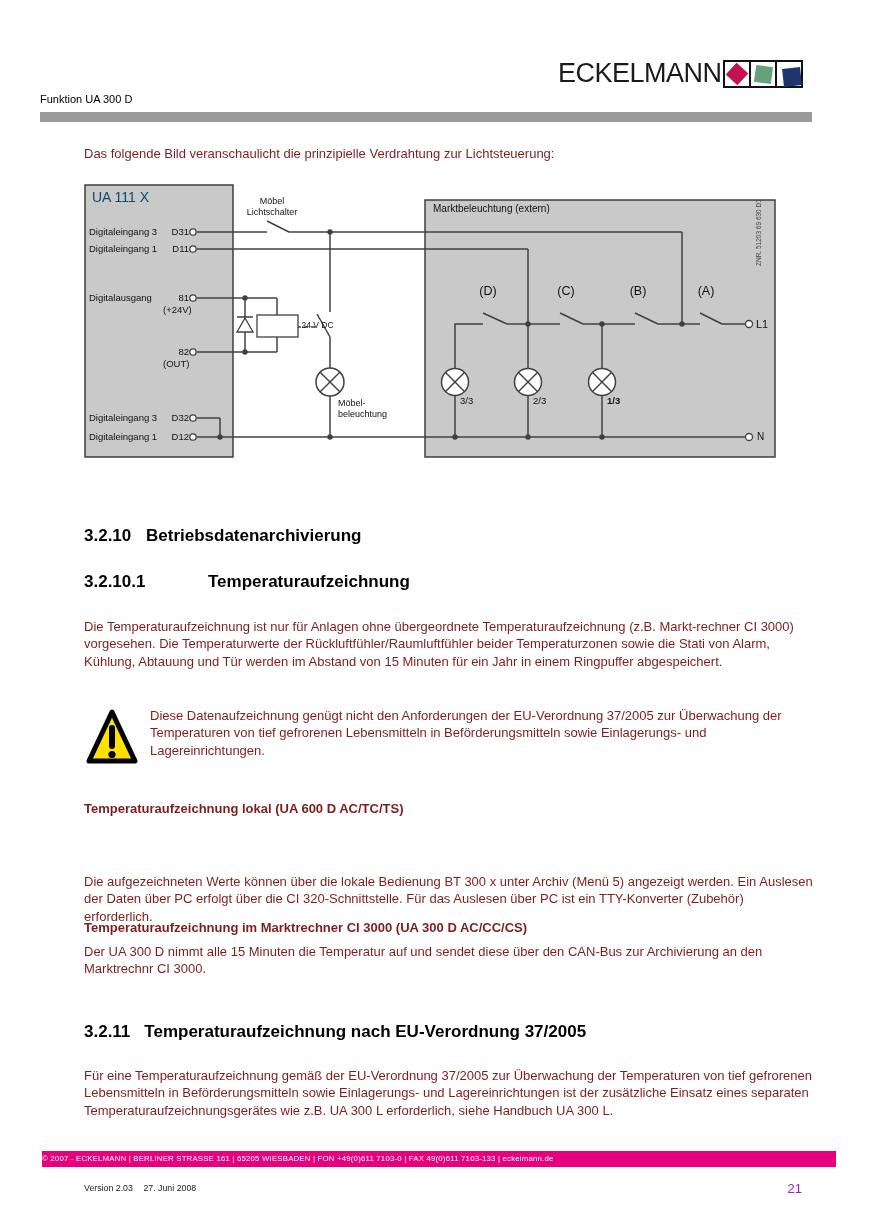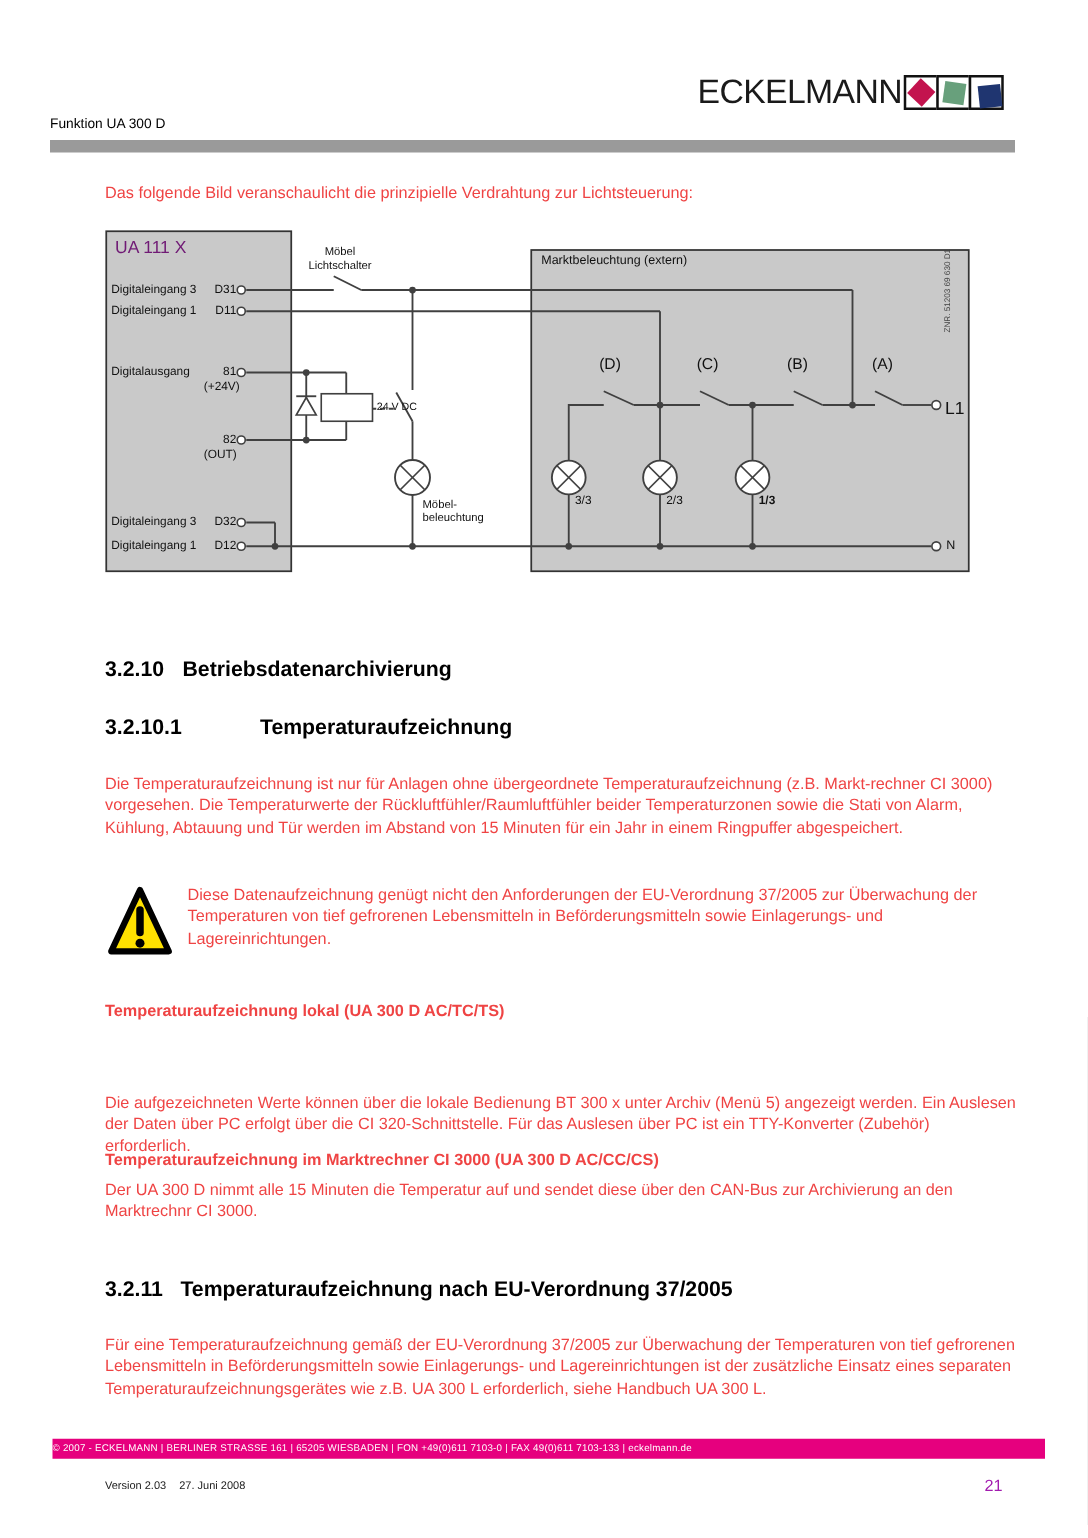--- a/index.html
+++ b/index.html
@@ -1,19 +1,19 @@
 <!DOCTYPE html>
 <html><head>
 <meta charset="utf-8">
 <style>
   html,body{margin:0;padding:0;background:#e8e8e8;}
   .page{position:relative;width:870px;height:1230px;background:#ffffff;
         font-family:"Liberation Sans","DejaVu Sans",sans-serif;color:#111;overflow:hidden;}
   .abs{position:absolute;}
-  .body-text{font-size:13px;line-height:17.4px;color:#ef4444;}
+  .body-text{font-size:13px;line-height:17.4px;color:#7f1d1d;}
   .bold{font-weight:bold;}
   .h1{font-size:17px;font-weight:bold;color:#000;display:flex;}
   .h1 .num{display:inline-block;}
   .diag-label{font-size:9.5px;color:#111;white-space:nowrap;}
   .code-col{left:159px;width:30px;text-align:right;}
   .center{text-align:center;}
   .logo-box{width:24px;height:24px;border:2px solid #111;background:#fff;position:relative;margin-left:-2px;}
   .logo-box:first-child{margin-left:0;}
   .logo-sq{position:absolute;}
   .footer-bar{background:#e6007e;color:#fff;font-size:7.8px;line-height:16px;
@@ -126,21 +126,21 @@
         <circle cx="113" cy="69" r="3.2"></circle>
       <circle cx="113" cy="118" r="3.2"></circle>
         <circle cx="113" cy="172" r="3.2"></circle>
       <circle cx="113" cy="238" r="3.2"></circle>
         <circle cx="113" cy="257" r="3.2"></circle>
       <circle cx="669" cy="144" r="3.5"></circle>
         <circle cx="669" cy="257" r="3.5"></circle>
     </g>
   </svg>
 
-  <div class="abs" style="left:92px;top:189px;font-size:14px;color:#701a75;">UA 111 X</div>
+  <div class="abs" style="left:92px;top:189px;font-size:14px;color:#0c4a6e;">UA 111 X</div>
   <div class="abs diag-label" style="left:89px;top:226px;">Digitaleingang 3</div>
   <div class="abs diag-label code-col" style="top:226px;">D31</div>
   <div class="abs diag-label" style="left:89px;top:243px;">Digitaleingang 1</div>
   <div class="abs diag-label code-col" style="top:243px;">D11</div>
   <div class="abs diag-label" style="left:89px;top:292px;">Digitalausgang</div>
   <div class="abs diag-label code-col" style="top:292px;">81</div>
   <div class="abs diag-label" style="left:163px;top:304px;">(+24V)</div>
   <div class="abs diag-label code-col" style="top:346px;">82</div>
   <div class="abs diag-label" style="left:163px;top:358px;">(OUT)</div>
   <div class="abs diag-label" style="left:89px;top:412px;">Digitaleingang 3</div>
@@ -162,42 +162,42 @@
   <div class="abs diag-label" style="left:755px;top:266px;font-size:6.5px;color:#444;transform:rotate(-90deg);transform-origin:0 0;">ZNR. 51203 69 630 D1</div>
 
   <div class="abs diag-label center" style="left:470px;top:284px;width:36px;font-size:12.5px;">(D)</div>
   <div class="abs diag-label center" style="left:548px;top:284px;width:36px;font-size:12.5px;">(C)</div>
   <div class="abs diag-label center" style="left:620px;top:284px;width:36px;font-size:12.5px;">(B)</div>
   <div class="abs diag-label center" style="left:688px;top:284px;width:36px;font-size:12.5px;">(A)</div>
 
   <div class="abs diag-label" style="left:460px;top:395px;">3/3</div>
   <div class="abs diag-label" style="left:533px;top:395px;">2/3</div>
   <div class="abs diag-label" style="left:607px;top:395px;font-weight:bold;">1/3</div>
-  <div class="abs diag-label" style="left:756px;top:318px;font-size:14px;">L1</div>
+  <div class="abs diag-label" style="left:756px;top:318px;font-size:11px;">L1</div>
   <div class="abs diag-label" style="left:757px;top:431px;font-size:10px;">N</div>
 
   <div class="abs h1" style="left:84px;top:526px;">
     <span class="num" style="min-width:62px;">3.2.10</span>
     <span>Betriebsdatenarchivierung</span>
   </div>
   <div class="abs h1" style="left:84px;top:572px;">
     <span class="num" style="min-width:124px;">3.2.10.1</span>
     <span>Temperaturaufzeichnung</span>
   </div>
 
   <div class="abs body-text" style="left:84px;top:618px;width:730px;">Die Temperaturaufzeichnung ist nur für Anlagen ohne übergeordnete Temperaturaufzeichnung (z.B. Markt-rechner CI 3000) vorgesehen. Die Temperaturwerte der Rückluftfühler/Raumluftfühler beider Temperaturzonen sowie die Stati von Alarm, Kühlung, Abtauung und Tür werden im Abstand von 15 Minuten für ein Jahr in einem Ringpuffer abgespeichert.</div>
 
   <svg class="abs" style="left:86px;top:708px;" width="52" height="58" viewBox="0 0 52 58">
     <polygon points="26,4 49,53 3,53" fill="#ffe100" stroke="#000" stroke-width="5" stroke-linejoin="round"></polygon>
     <path d="M26,20 V38" stroke="#000" stroke-width="6" stroke-linecap="round"></path>
     <circle cx="26" cy="46.5" r="3.6" fill="#000"></circle>
   </svg>
   <div class="abs body-text" style="left:150px;top:707px;width:662px;">Diese Datenaufzeichnung genügt nicht den Anforderungen der EU-Verordnung 37/2005 zur Überwachung der Temperaturen von tief gefrorenen Lebensmitteln in Beförderungsmitteln sowie Einlagerungs- und Lagereinrichtungen.</div>
 
-  <div class="abs body-text bold" style="left:84px;top:800px;width:730px;">Temperaturaufzeichnung lokal (UA 300 D AC/TC/TS)</div>
+  <div class="abs body-text bold" style="left:84px;top:800px;width:730px;">Temperaturaufzeichnung lokal (UA 600 D AC/TC/TS)</div>
   <div class="abs body-text" style="left:84px;top:852px;width:730px;margin-top:21px;">Die aufgezeichneten Werte können über die lokale Bedienung BT 300 x unter Archiv (Menü 5) angezeigt werden. Ein Auslesen der Daten über PC erfolgt über die CI 320-Schnittstelle. Für das Auslesen über PC ist ein TTY-Konverter (Zubehör) erforderlich.</div>
 
   <div class="abs body-text bold" style="left:84px;top:919px;width:730px;">Temperaturaufzeichnung im Marktrechner CI 3000 (UA 300 D AC/CC/CS)</div>
   <div class="abs body-text" style="left:84px;top:943px;width:730px;">Der UA 300 D nimmt alle 15 Minuten die Temperatur auf und sendet diese über den CAN-Bus zur Archivierung an den Marktrechnr CI 3000.</div>
 
   <div class="abs h1" style="left:84px;top:1022px;">
     <span class="num" style="min-width:44px;margin-right:14px;">3.2.11</span>
     <span>Temperaturaufzeichnung nach EU-Verordnung 37/2005</span>
   </div>
   <div class="abs body-text" style="left:84px;top:1067px;width:730px;">Für eine Temperaturaufzeichnung gemäß der EU-Verordnung 37/2005 zur Überwachung der Temperaturen von tief gefrorenen Lebensmitteln in Beförderungsmitteln sowie Einlagerungs- und Lagereinrichtungen ist der zusätzliche Einsatz eines separaten Temperaturaufzeichnungsgerätes wie z.B. UA 300 L erforderlich, siehe Handbuch UA 300 L.</div>

